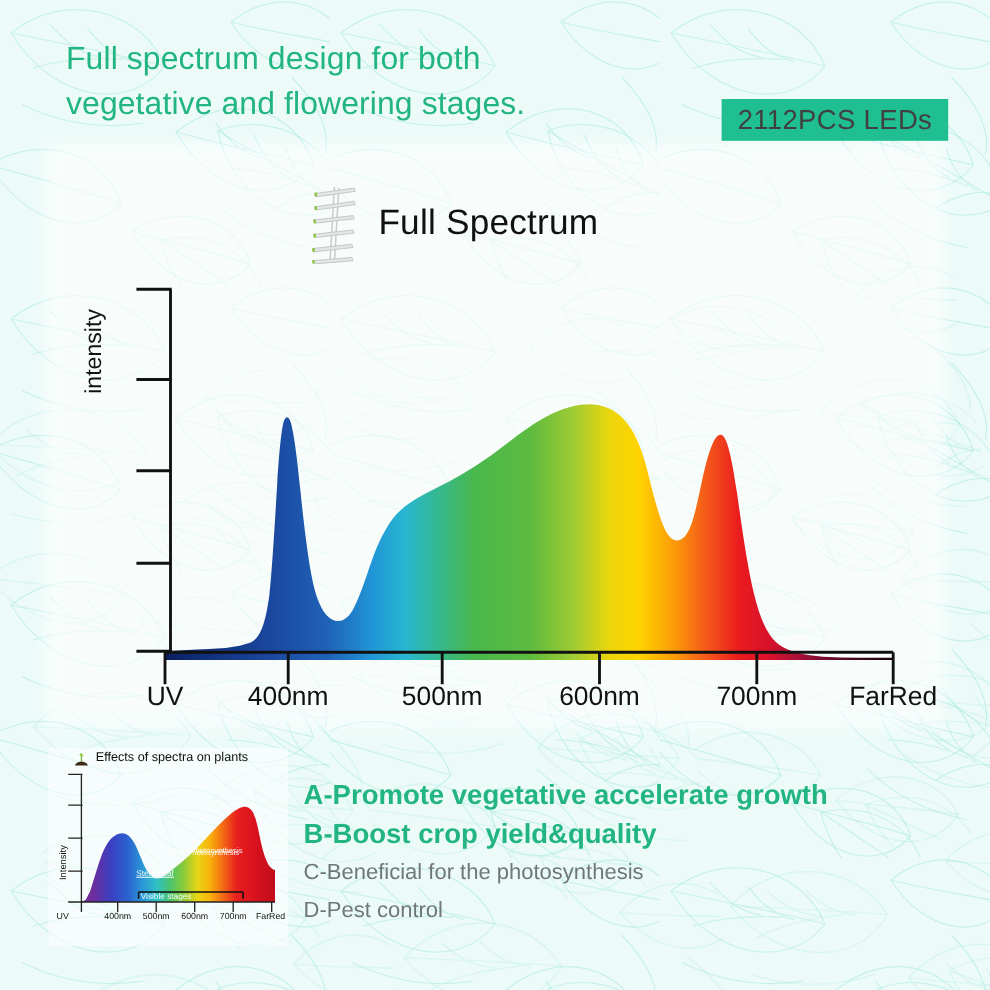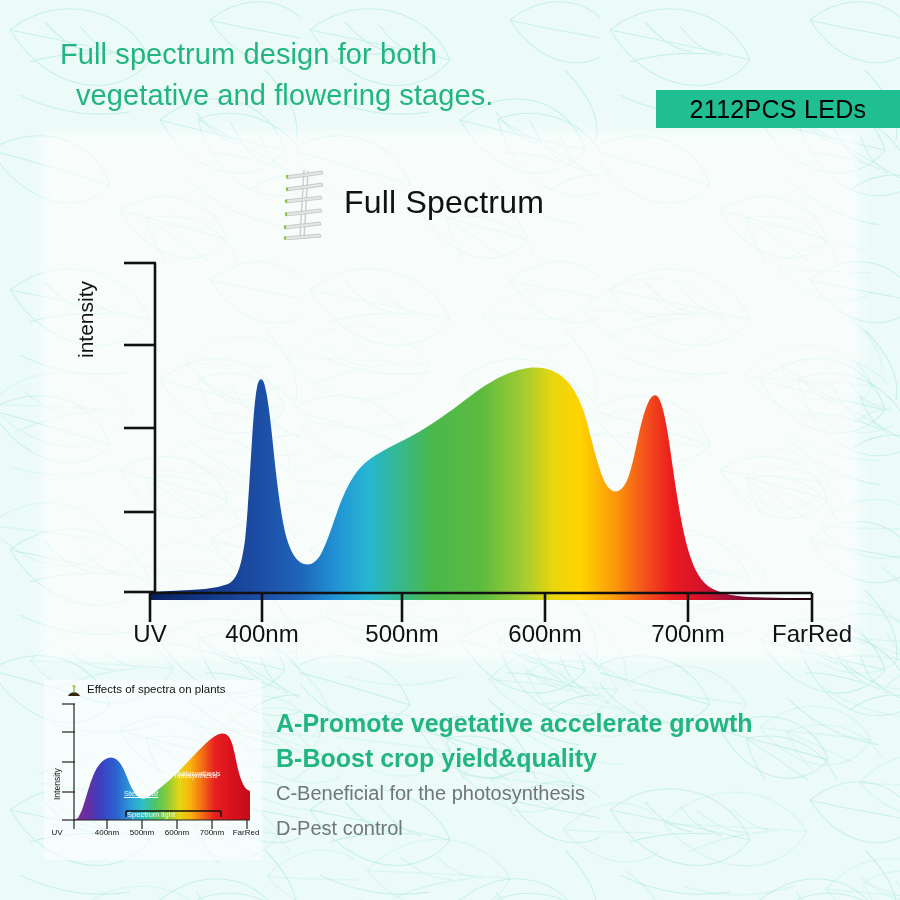--- a/index.html
+++ b/index.html
@@ -24,24 +24,24 @@
     filter:blur(6px);
   }
 
   
   #header{position:absolute;left:16px;top:0;width:900px;height:132px;z-index:5;}
   #headline{
     position:absolute;left:44px;top:34px;width:580px;
     color:#22b582;font-size:29px;line-height:41px;font-weight:400;
     letter-spacing:.1px;
   }
-  #headline .l2{display:block;margin-left:16px;}
+  #headline .l2{display:block;}
   #led-badge{
-    position:absolute;left:640px;top:90px;width:244px;height:38px;
-    background:#1fbf92;color:#000000;
+    position:absolute;left:640px;top:90px;width:206px;height:38px;
+    background:#1fbf92;color:#404040;
     font-size:25px;line-height:38px;text-align:center;
     letter-spacing:.3px;
   }
 
   
   #fs-title{
     position:absolute;left:278px;top:168px;z-index:6;
     display:flex;align-items:center;gap:14px;justify-content:center;
   }
   #fs-title .fs-icon{width:52px;height:72px;display:block;}
@@ -342,20 +342,20 @@
   <div class="inset-xtick" style="left:-4px;top:148px;width:34px;">UV</div>
   <div class="inset-xtick" style="left:41px;top:148px;width:44px;">400nm</div>
   <div class="inset-xtick" style="left:76px;top:148px;width:44px;">500nm</div>
   <div class="inset-xtick" style="left:111px;top:148px;width:44px;">600nm</div>
   <div class="inset-xtick" style="left:146px;top:148px;width:44px;">700nm</div>
   <div class="inset-xtick" style="left:179px;top:148px;width:46px;">FarRed</div>
 </div>
 
 <div class="inset-ann" style="left:152px;top:770px;width:72px;font-size:7px;line-height:8.5px;">·Max Photosynthesis</div>
 <div class="inset-ann" style="left:108px;top:789px;width:66px;font-size:7.5px;text-decoration:underline;">Stem Leaf</div>
-<div class="inset-ann" style="left:118px;top:810px;width:66px;font-size:7.5px;">Spectrum light</div>
+<div class="inset-ann" style="left:118px;top:810px;width:66px;font-size:7.5px;">Visible stages</div>
 
 <div id="bullets">
   <div class="b green">A-Promote vegetative accelerate growth</div>
   <div class="b green">B-Boost crop yield&amp;quality</div>
   <div class="b gray">C-Beneficial for the photosynthesis</div>
   <div class="b gray">D-Pest control</div>
 </div>
 
 </body></html>

